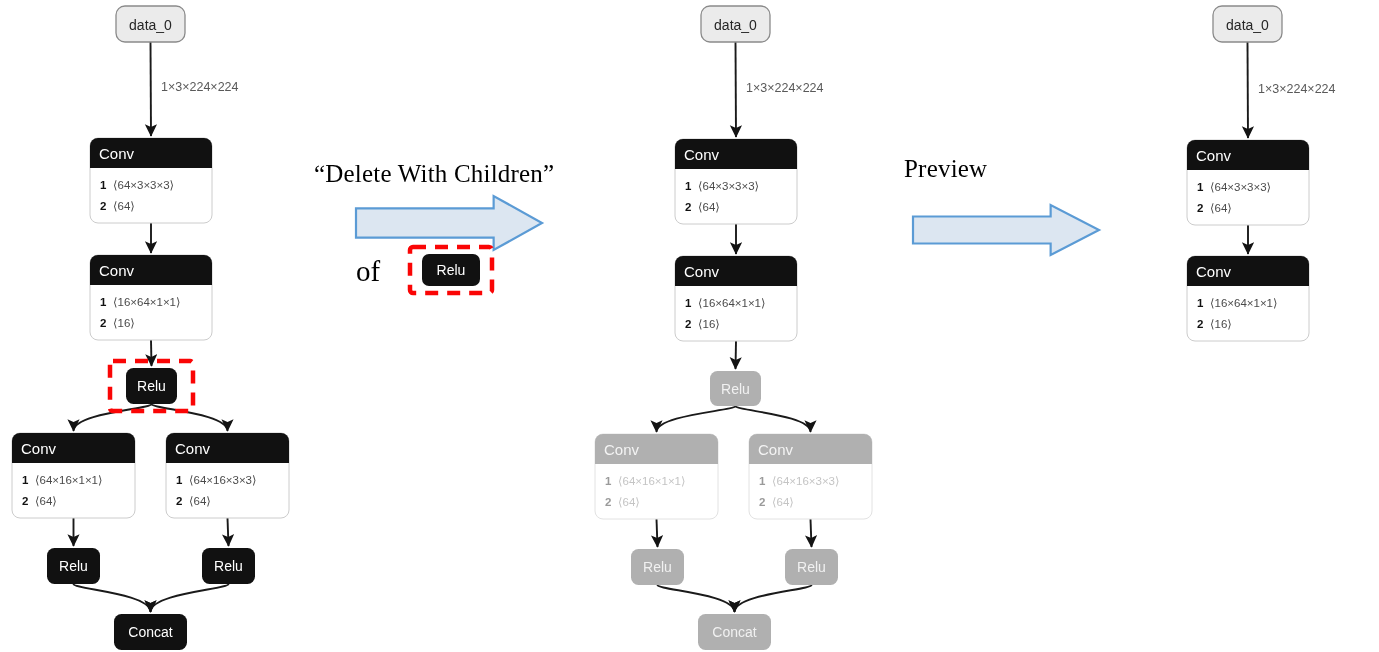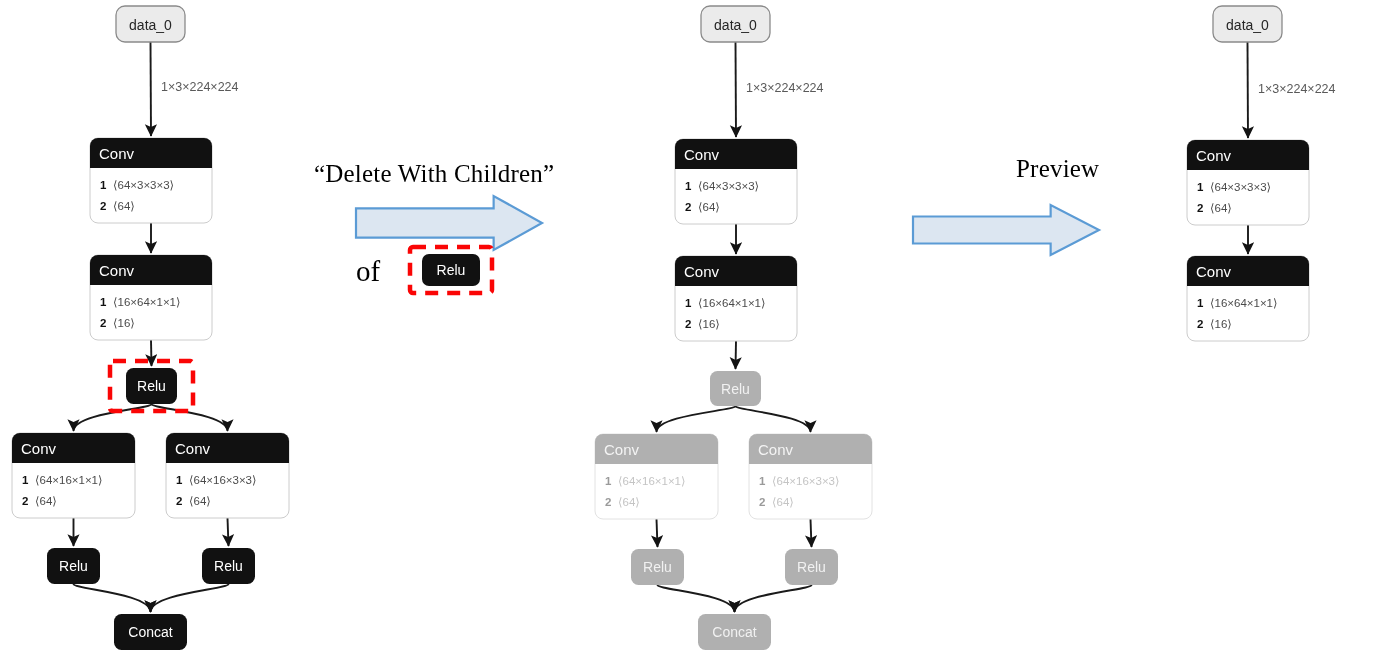--- a/index.html
+++ b/index.html
@@ -286,15 +286,15 @@
         <rect x="422" y="254" width="58" height="32" rx="7" ry="7" fill="#111111"></rect>
         <text x="451" y="275" class="nd-pill" fill="#ffffff" text-anchor="middle">Relu</text>
         <rect x="410" y="247" width="82" height="46" rx="3" ry="3" fill="none" stroke="#fa0505" stroke-width="4.5" stroke-dasharray="13 9"></rect>
       </g>
   </svg>
 
   <div class="anno anno-caption" style="left:314px; top:160px;">“Delete With Children”</div>
 
   <div class="anno anno-of" style="left:356px; top:255px;">of</div>
 
-  <div class="anno anno-caption" style="left:1016px; top:155px;">Preview</div>
+  <div class="anno anno-caption" style="left:904px; top:155px;">Preview</div>
 
 </div>
 
 </body></html>

